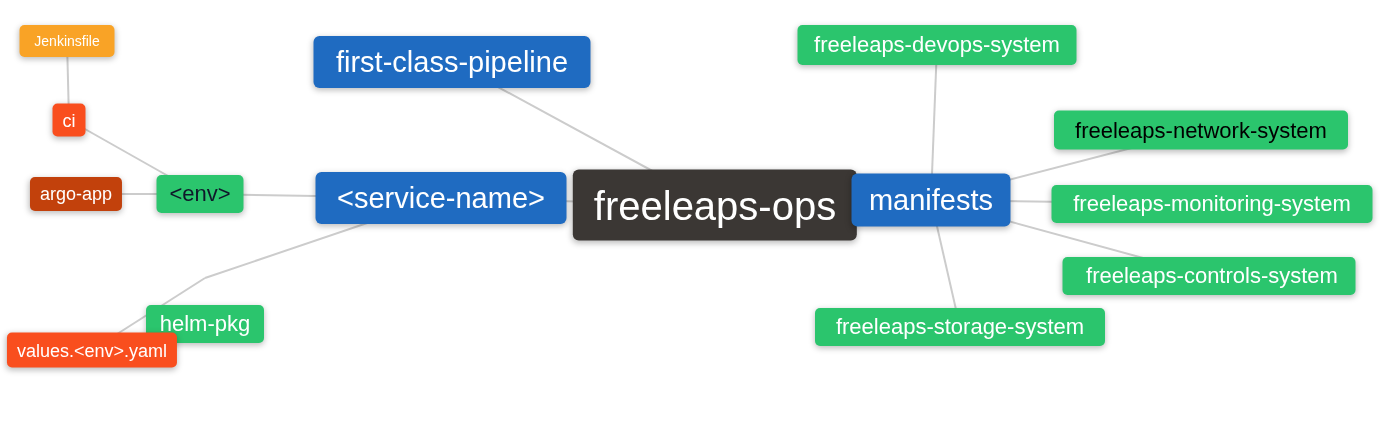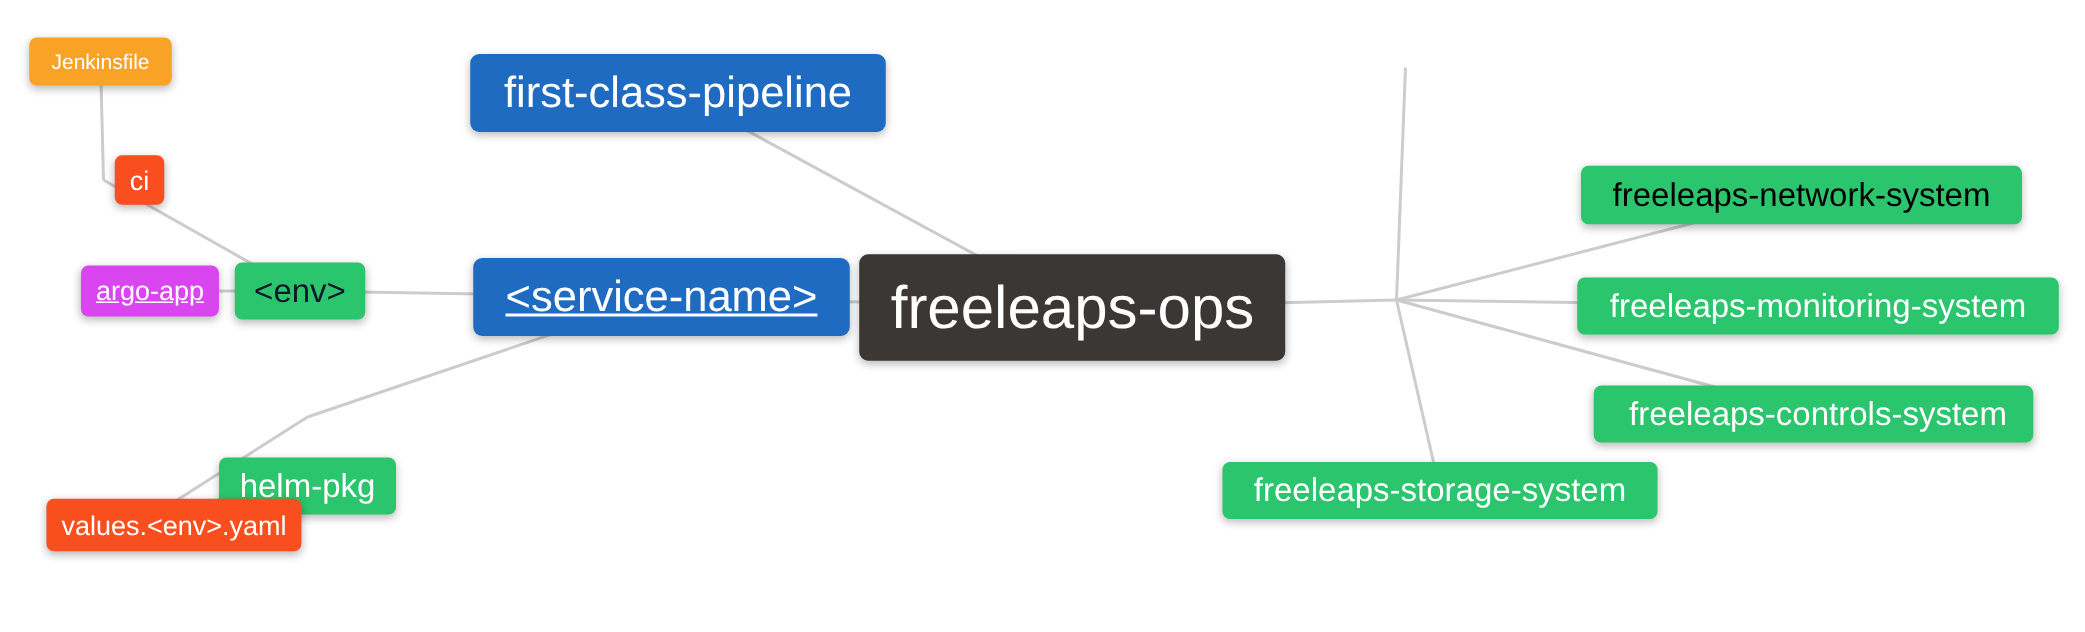--- a/index.html
+++ b/index.html
@@ -35,21 +35,21 @@
     white-space: nowrap;
     border-radius: 5px;
     box-shadow: 0 2px 6px rgba(0,0,0,0.28);
     cursor: pointer;
     line-height: 1;
     padding: 4px 10px;
   }
   .node.root { font-size: 40px; border-radius: 6px; padding: 8px 21px; }
   .node.l1   { font-size: 29px; border-radius: 6px; padding: 6px 14px; }
   .node.l2   { font-size: 22px; }
-  .node.l3   { font-size: 18px; margin-left: 24px; }
+  .node.l3   { font-size: 18px; }
   .node.l4   { font-size: 14px; }
 </style>
 </head>
 <body>
 
 <div class="canvas">
   <svg class="edge-layer" xmlns="http://www.w3.org/2000/svg" width="1390" height="421" viewBox="0 0 1390 421">
       <line x1="67" y1="41" x2="69" y2="120" stroke="#CCCCCC" stroke-width="2"></line>
       <line x1="69" y1="120" x2="200" y2="194" stroke="#CCCCCC" stroke-width="2"></line>
       <line x1="76" y1="194" x2="200" y2="194" stroke="#CCCCCC" stroke-width="2"></line>
@@ -60,24 +60,26 @@
       <line x1="441" y1="198" x2="715" y2="205" stroke="#CCCCCC" stroke-width="2"></line>
       <line x1="715" y1="205" x2="931" y2="200" stroke="#CCCCCC" stroke-width="2"></line>
       <line x1="931" y1="200" x2="937" y2="45" stroke="#CCCCCC" stroke-width="2"></line>
       <line x1="931" y1="200" x2="1201" y2="130" stroke="#CCCCCC" stroke-width="2"></line>
       <line x1="931" y1="200" x2="1212" y2="204" stroke="#CCCCCC" stroke-width="2"></line>
       <line x1="931" y1="200" x2="1209" y2="276" stroke="#CCCCCC" stroke-width="2"></line>
       <line x1="931" y1="200" x2="960" y2="327" stroke="#CCCCCC" stroke-width="2"></line>
     </svg>
 <div class="node root" style="left: 715px; top: 205px; min-width: 263px; min-height: 71px; background: rgb(59, 55, 52); color: rgb(255, 255, 255);">freeleaps-ops</div>
     <div class="node l1" style="left: 452px; top: 62px; min-width: 277px; min-height: 52px; background: rgb(31, 107, 193); color: rgb(255, 255, 255);">first-class-pipeline</div>
-    <div class="node l1" style="left: 441px; top: 198px; min-width: 251px; min-height: 52px; background: rgb(31, 107, 193); color: rgb(255, 255, 255); text-decoration: underline;">&lt;service-name&gt;</div>
+    <div class="node l1" style="left: 441px; top: 198px; min-width: 251px; min-height: 52px; background: rgb(31, 107, 193); color: rgb(255, 255, 255);">&lt;service-name&gt;</div>
+    <div class="node l1" style="left: 931px; top: 200px; min-width: 159px; min-height: 53px; background: rgb(31, 107, 193); color: rgb(255, 255, 255);">manifests</div>
     <div class="node l2" style="left: 200px; top: 194px; min-width: 87px; min-height: 38px; background: rgb(43, 197, 109); color: #0f172a;">&lt;env&gt;</div>
     <div class="node l2" style="left: 205px; top: 278px; min-width: 118px; min-height: 38px; background: rgb(43, 197, 109); color: rgb(255, 255, 255); margin-top: 46px;">helm-pkg</div>
     <div class="node l3" style="left: 69px; top: 120px; min-width: 33px; min-height: 33px; background: rgb(249, 78, 30); color: rgb(255, 255, 255);">ci</div>
-    <div class="node l3" style="left: 76px; top: 194px; min-width: 90px; min-height: 34px; background: #d946ef; color: rgb(255, 255, 255); text-decoration: underline;">argo-app</div>
+    <div class="node l3" style="left: 76px; top: 194px; min-width: 90px; min-height: 34px; background: #c2410c; color: rgb(255, 255, 255);">argo-app</div>
     <div class="node l4" style="left: 67px; top: 41px; min-width: 95px; min-height: 32px; background: rgb(249, 163, 38); color: rgb(255, 255, 255);">Jenkinsfile</div>
     <div class="node l3" style="left: 92px; top: 350px; min-width: 168px; min-height: 35px; background: rgb(249, 78, 30); color: rgb(255, 255, 255);">values.&lt;env&gt;.yaml</div>
+    <div class="node l2" style="left: 937px; top: 45px; min-width: 279px; min-height: 40px; background: rgb(43, 197, 109); color: rgb(255, 255, 255);">freeleaps-devops-system</div>
     <div class="node l2" style="left: 1201px; top: 130px; min-width: 294px; min-height: 39px; background: rgb(43, 197, 109); color: #000000;">freeleaps-network-system</div>
     <div class="node l2" style="left: 1212px; top: 204px; min-width: 321px; min-height: 38px; background: rgb(43, 197, 109); color: rgb(255, 255, 255);">freeleaps-monitoring-system</div>
     <div class="node l2" style="left: 1209px; top: 276px; min-width: 293px; min-height: 38px; background: rgb(43, 197, 109); color: rgb(255, 255, 255); padding-left: 16px;">freeleaps-controls-system</div>
     <div class="node l2" style="left: 960px; top: 327px; min-width: 290px; min-height: 38px; background: rgb(43, 197, 109); color: rgb(255, 255, 255);">freeleaps-storage-system</div>
   </div>
 
 </body></html>

